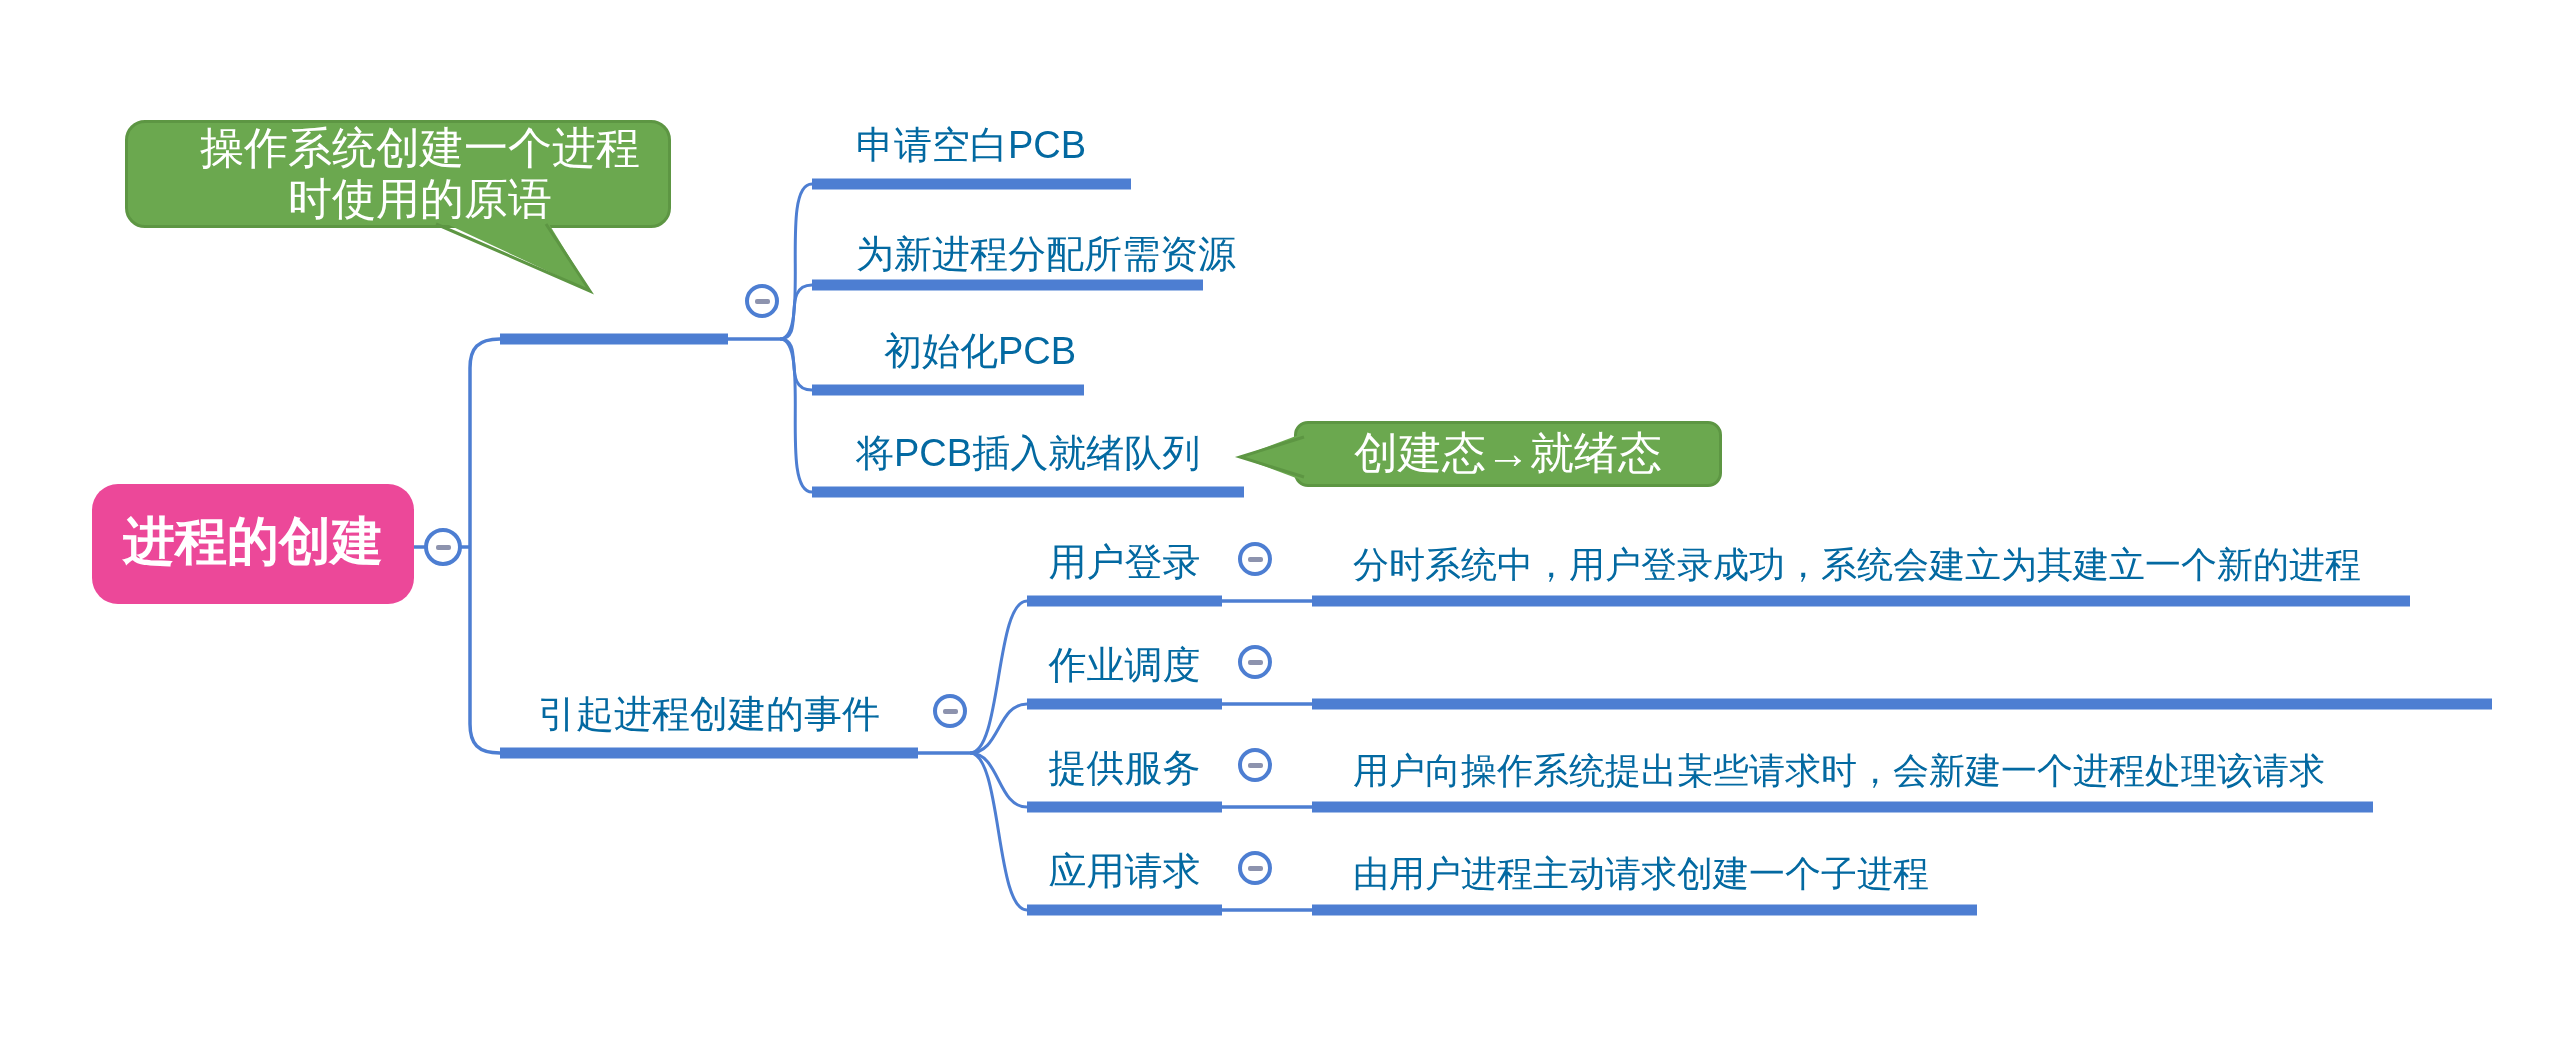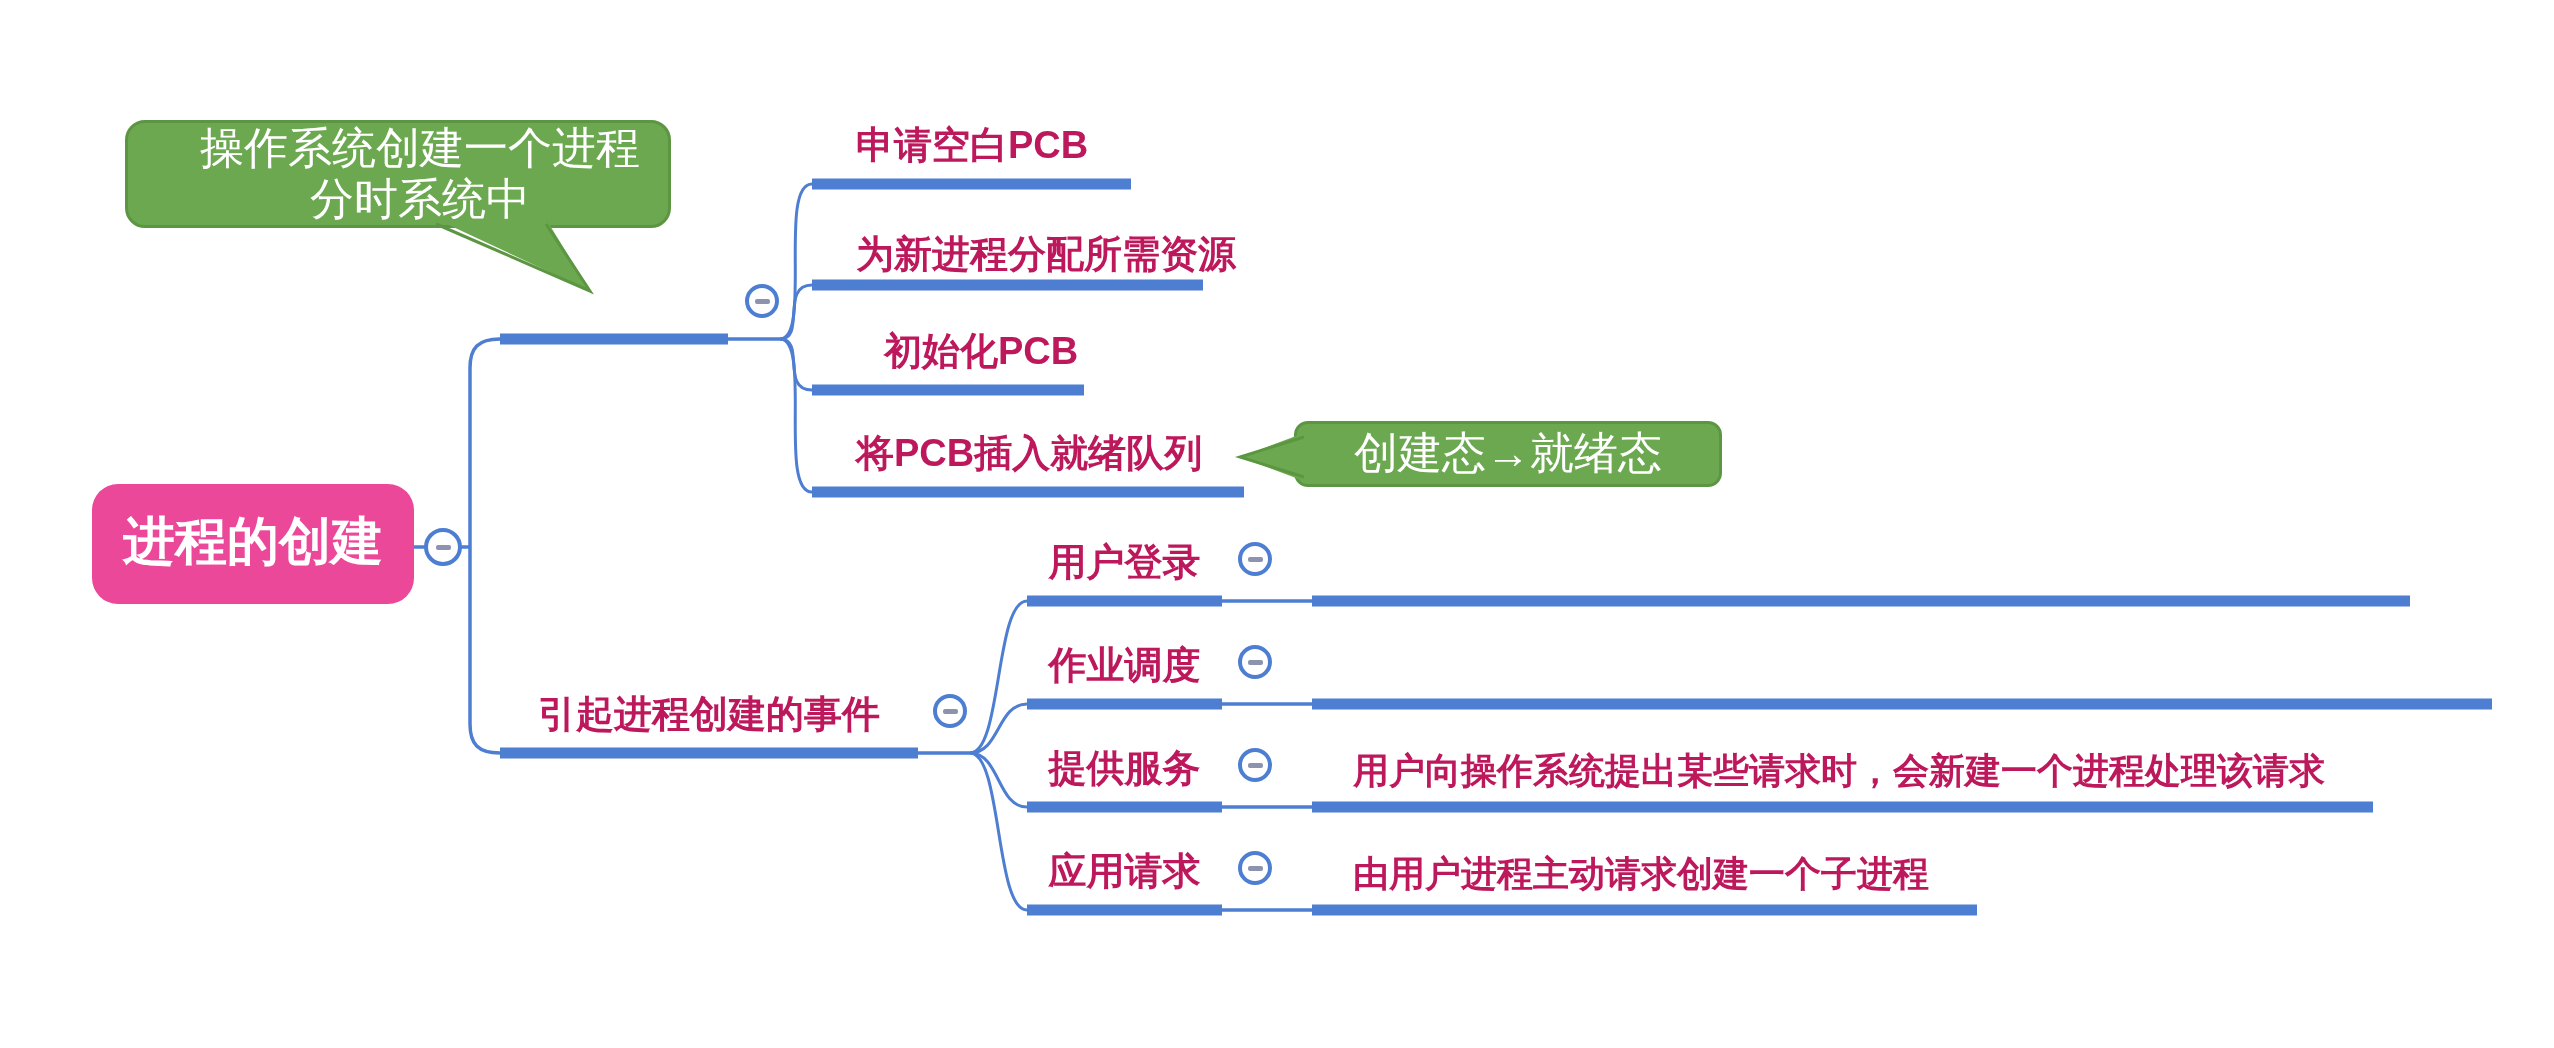--- a/index.html
+++ b/index.html
@@ -14,21 +14,21 @@
   svg.tails{position:absolute;left:0;top:0;z-index:4;pointer-events:none;}
 
   .root-node{
     position:absolute;left:92px;top:484px;width:322px;height:120px;
     background:#ec4899;border-radius:26px;
     color:#ffffff;font-size:52px;font-weight:bold;
     text-align:center;line-height:114px;white-space:nowrap;
     z-index:2;
   }
   .t{
-    position:absolute;color:#be185d;font-weight:bold;font-size:38px;
+    position:absolute;color:#0369a1;font-weight:normal;font-size:38px;
     white-space:nowrap;z-index:2;
   }
   .t.center{text-align:center;}
   .note{font-size:36px;}
 
   .collapse{
     position:absolute;width:34px;height:34px;box-sizing:border-box;
     border:4px solid #4D7ED2;border-radius:50%;background:#ffffff;z-index:3;
   }
   .collapse::after{
@@ -105,40 +105,41 @@
   <div class="root-node">进程的创建</div>
 
   <div class="t" style="left:856px;top:120px;">申请空白PCB</div>
   <div class="t" style="left:856px;top:221px;margin-top:8px;">为新进程分配所需资源</div>
   <div class="t" style="left:856px;top:326px;margin-left:28px;">初始化PCB</div>
   <div class="t" style="left:856px;top:428px;">将PCB插入就绪队列</div>
 
   <div class="t center" style="left:500px;top:689px;width:418px;">引起进程创建的事件</div>
 
   <div class="t center" style="left:1027px;top:537px;width:195px;">用户登录</div>
+  <div class="t note" style="left:1353px;top:541px;">分时系统中，用户登录成功，系统会建立为其建立一个新的进程</div>
 
   <div class="t center" style="left:1027px;top:640px;width:195px;">作业调度</div>
 
   <div class="t center" style="left:1027px;top:743px;width:195px;">提供服务</div>
   <div class="t note" style="left:1353px;top:747px;">用户向操作系统提出某些请求时，会新建一个进程处理该请求</div>
 
   <div class="t center" style="left:1027px;top:846px;width:195px;">应用请求</div>
   <div class="t note" style="left:1353px;top:850px;">由用户进程主动请求创建一个子进程</div>
 
   <div class="collapse big" style="left:424px;top:528px;"></div>
   <div class="collapse" style="left:745px;top:284px;"></div>
   <div class="collapse" style="left:933px;top:694px;"></div>
   <div class="collapse" style="left:1238px;top:542px;"></div>
   <div class="collapse" style="left:1238px;top:645px;"></div>
   <div class="collapse" style="left:1238px;top:748px;"></div>
   <div class="collapse" style="left:1238px;top:851px;"></div>
 
   <div class="callout c1">
     <div>操作系统创建一个进程</div>
-    <div>分时系统中</div>
+    <div>时使用的原语</div>
   </div>
   <div class="callout c2">创建态→就绪态</div>
 
   <svg class="tails" width="2554" height="1048" viewBox="0 0 2554 1048">
     <polygon points="436,219 546,219 590,291" fill="#6BA84F"></polygon>
     <path d="M436 224 L590 291 L546 224" fill="none" stroke="#5D9643" stroke-width="3"></path>
     <polygon points="1240,457 1304,433 1304,481" fill="#6BA84F"></polygon>
     <path d="M1304 437 L1240 457 L1304 477" fill="none" stroke="#5D9643" stroke-width="3"></path>
   </svg>
 

